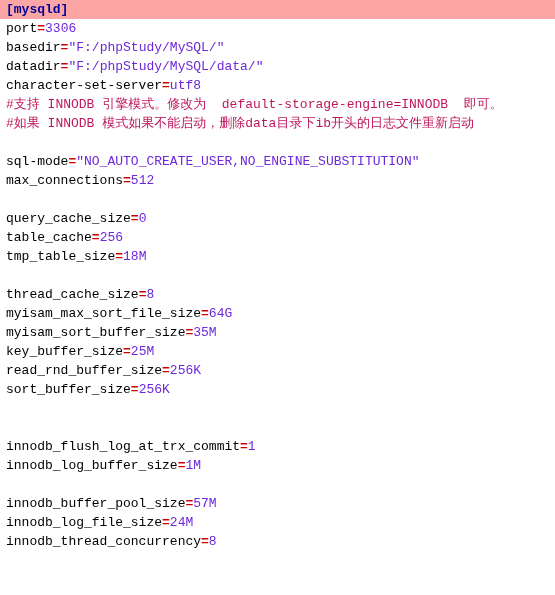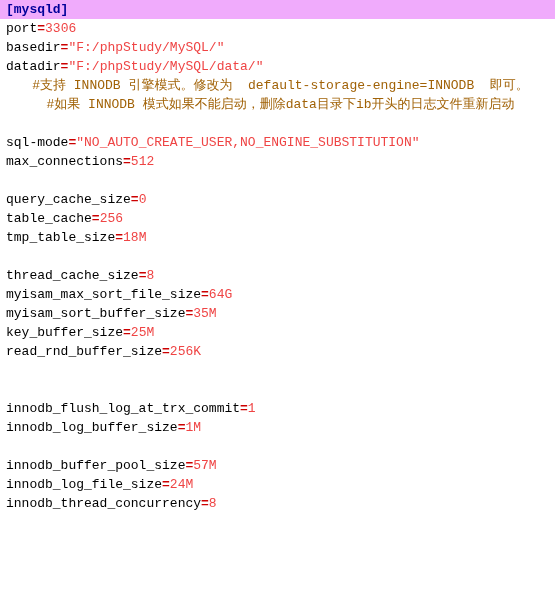--- a/index.html
+++ b/index.html
@@ -15,64 +15,65 @@
   }
   .editor {
     position: relative;
   }
   .line {
     white-space: pre;
     padding-left: 6px;
     height: 19px;
   }
   .section-header {
-    background: #f0abfc;
+    background: #fca5a5;
     color: #000099;
     font-weight: bold;
   }
   .comment {
-    color: #a16207;
-    text-align: center;
+    color: #be185d;
   }
   .key {
     color: #000;
     margin-top: 36px;
   }
   .eq {
     color: #cc0000;
     font-weight: bold;
   }
   .val {
-    color: #ef4444;
+    color: #6d28d9;
   }
 </style>
 </head>
 <body>
 
 <div class="editor">
   <div class="line section-header">[mysqld]</div>
   <div id="lines">
       <div class="line"><span class="key">port</span><span class="eq">=</span><span class="val">3306</span></div>
       <div class="line"><span class="key">basedir</span><span class="eq">=</span><span class="val">"F:/phpStudy/MySQL/"</span></div>
       <div class="line"><span class="key">datadir</span><span class="eq">=</span><span class="val">"F:/phpStudy/MySQL/data/"</span></div>
+      <div class="line"><span class="key">character-set-server</span><span class="eq">=</span><span class="val">utf8</span></div>
       <div class="line comment">#支持 INNODB 引擎模式。修改为  default-storage-engine=INNODB  即可。</div>
       <div class="line comment">#如果 INNODB 模式如果不能启动，删除data目录下ib开头的日志文件重新启动</div>
       <div class="line">&nbsp;</div>
       <div class="line"><span class="key">sql-mode</span><span class="eq">=</span><span class="val">"NO_AUTO_CREATE_USER,NO_ENGINE_SUBSTITUTION"</span></div>
       <div class="line"><span class="key">max_connections</span><span class="eq">=</span><span class="val">512</span></div>
       <div class="line">&nbsp;</div>
       <div class="line"><span class="key">query_cache_size</span><span class="eq">=</span><span class="val">0</span></div>
       <div class="line"><span class="key">table_cache</span><span class="eq">=</span><span class="val">256</span></div>
       <div class="line"><span class="key">tmp_table_size</span><span class="eq">=</span><span class="val">18M</span></div>
       <div class="line">&nbsp;</div>
       <div class="line"><span class="key">thread_cache_size</span><span class="eq">=</span><span class="val">8</span></div>
       <div class="line"><span class="key">myisam_max_sort_file_size</span><span class="eq">=</span><span class="val">64G</span></div>
       <div class="line"><span class="key">myisam_sort_buffer_size</span><span class="eq">=</span><span class="val">35M</span></div>
       <div class="line"><span class="key">key_buffer_size</span><span class="eq">=</span><span class="val">25M</span></div>
       <div class="line"><span class="key">read_rnd_buffer_size</span><span class="eq">=</span><span class="val">256K</span></div>
+      <div class="line"><span class="key">sort_buffer_size</span><span class="eq">=</span><span class="val">256K</span></div>
       <div class="line">&nbsp;</div>
       <div class="line">&nbsp;</div>
       <div class="line"><span class="key">innodb_flush_log_at_trx_commit</span><span class="eq">=</span><span class="val">1</span></div>
       <div class="line"><span class="key">innodb_log_buffer_size</span><span class="eq">=</span><span class="val">1M</span></div>
       <div class="line">&nbsp;</div>
       <div class="line"><span class="key">innodb_buffer_pool_size</span><span class="eq">=</span><span class="val">57M</span></div>
       <div class="line"><span class="key">innodb_log_file_size</span><span class="eq">=</span><span class="val">24M</span></div>
       <div class="line"><span class="key">innodb_thread_concurrency</span><span class="eq">=</span><span class="val">8</span></div>
     </div>
 

